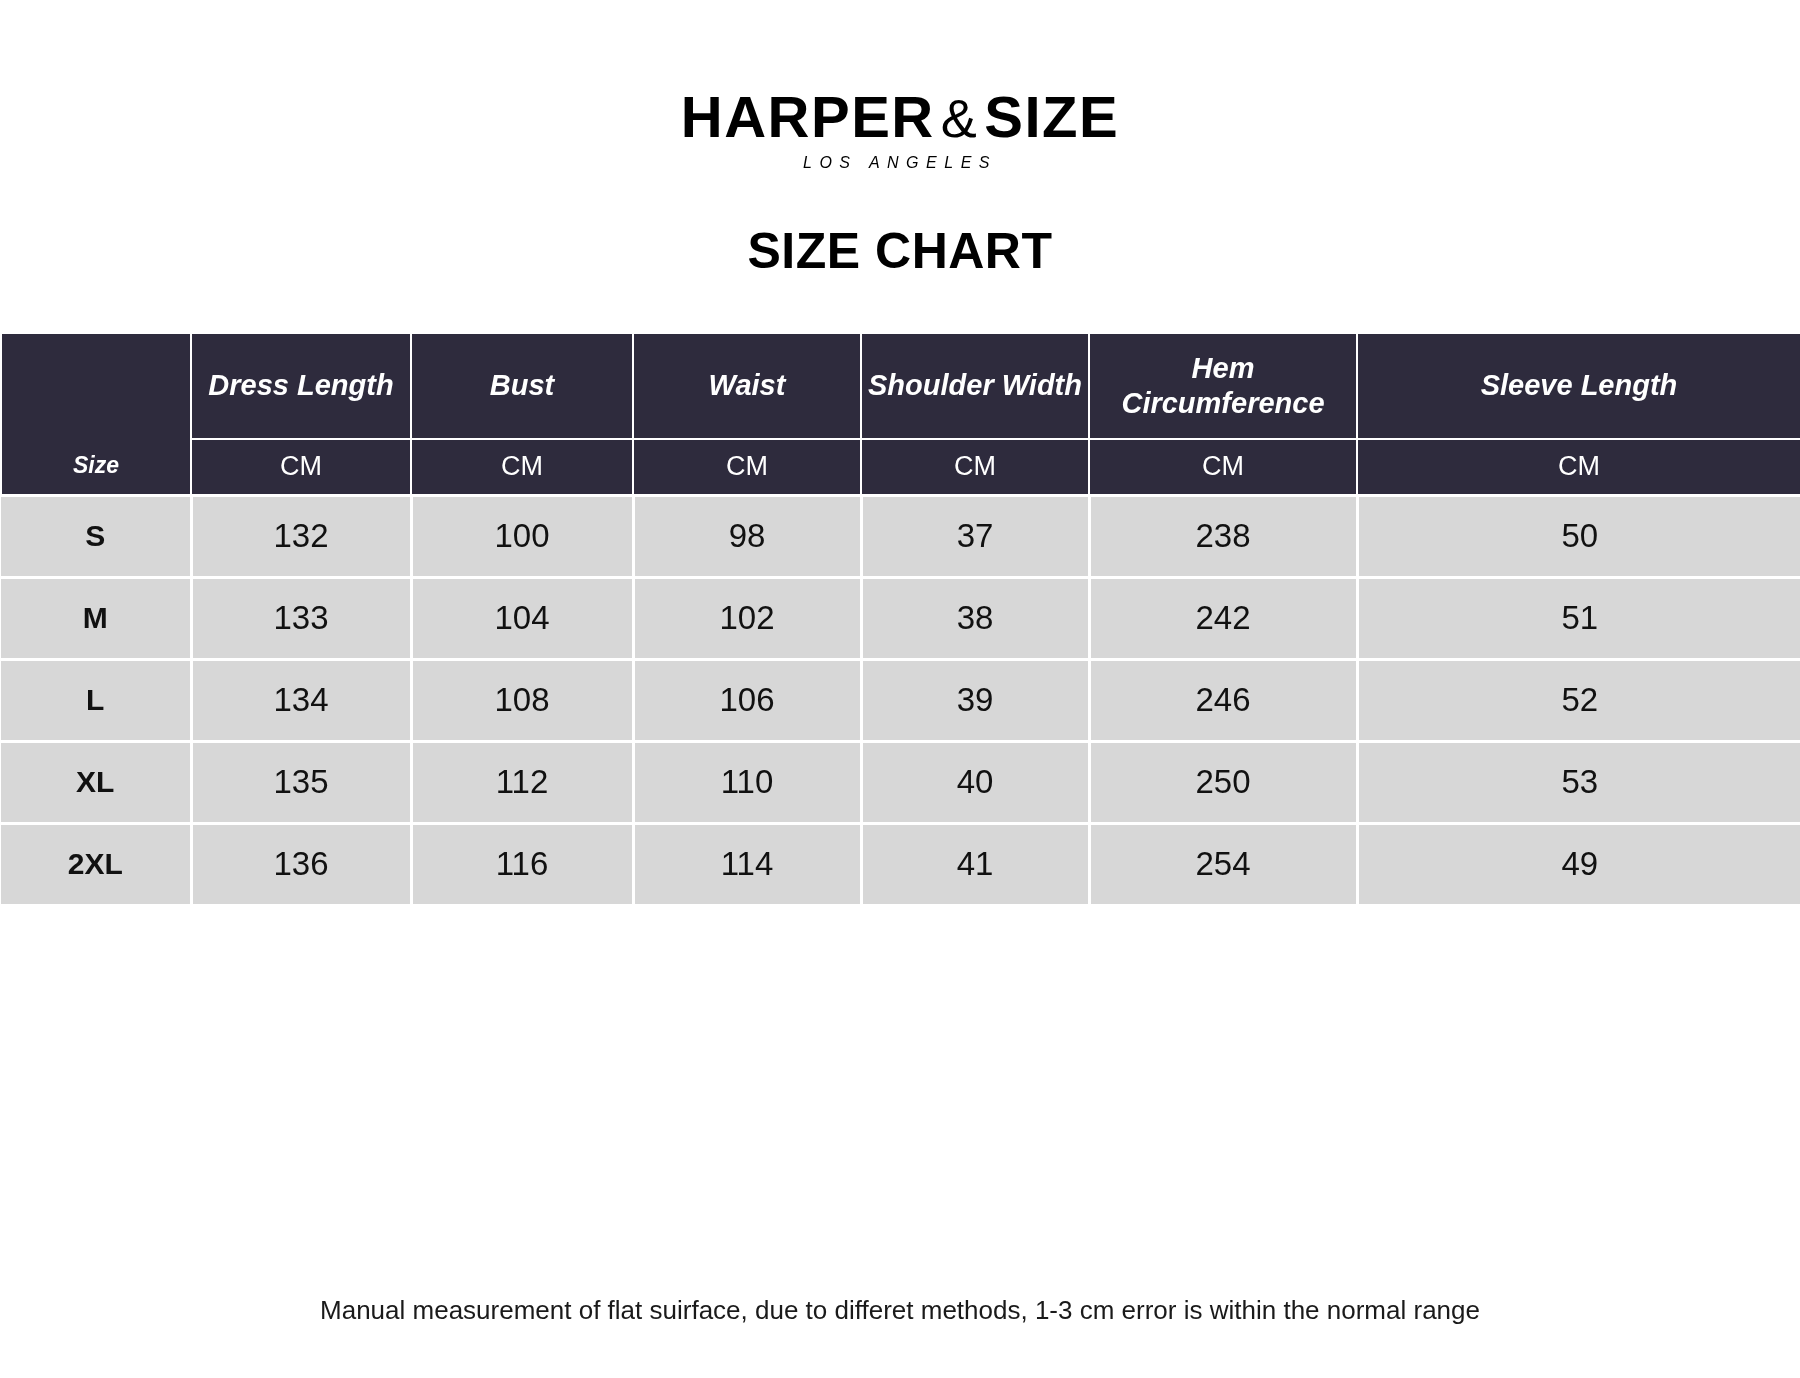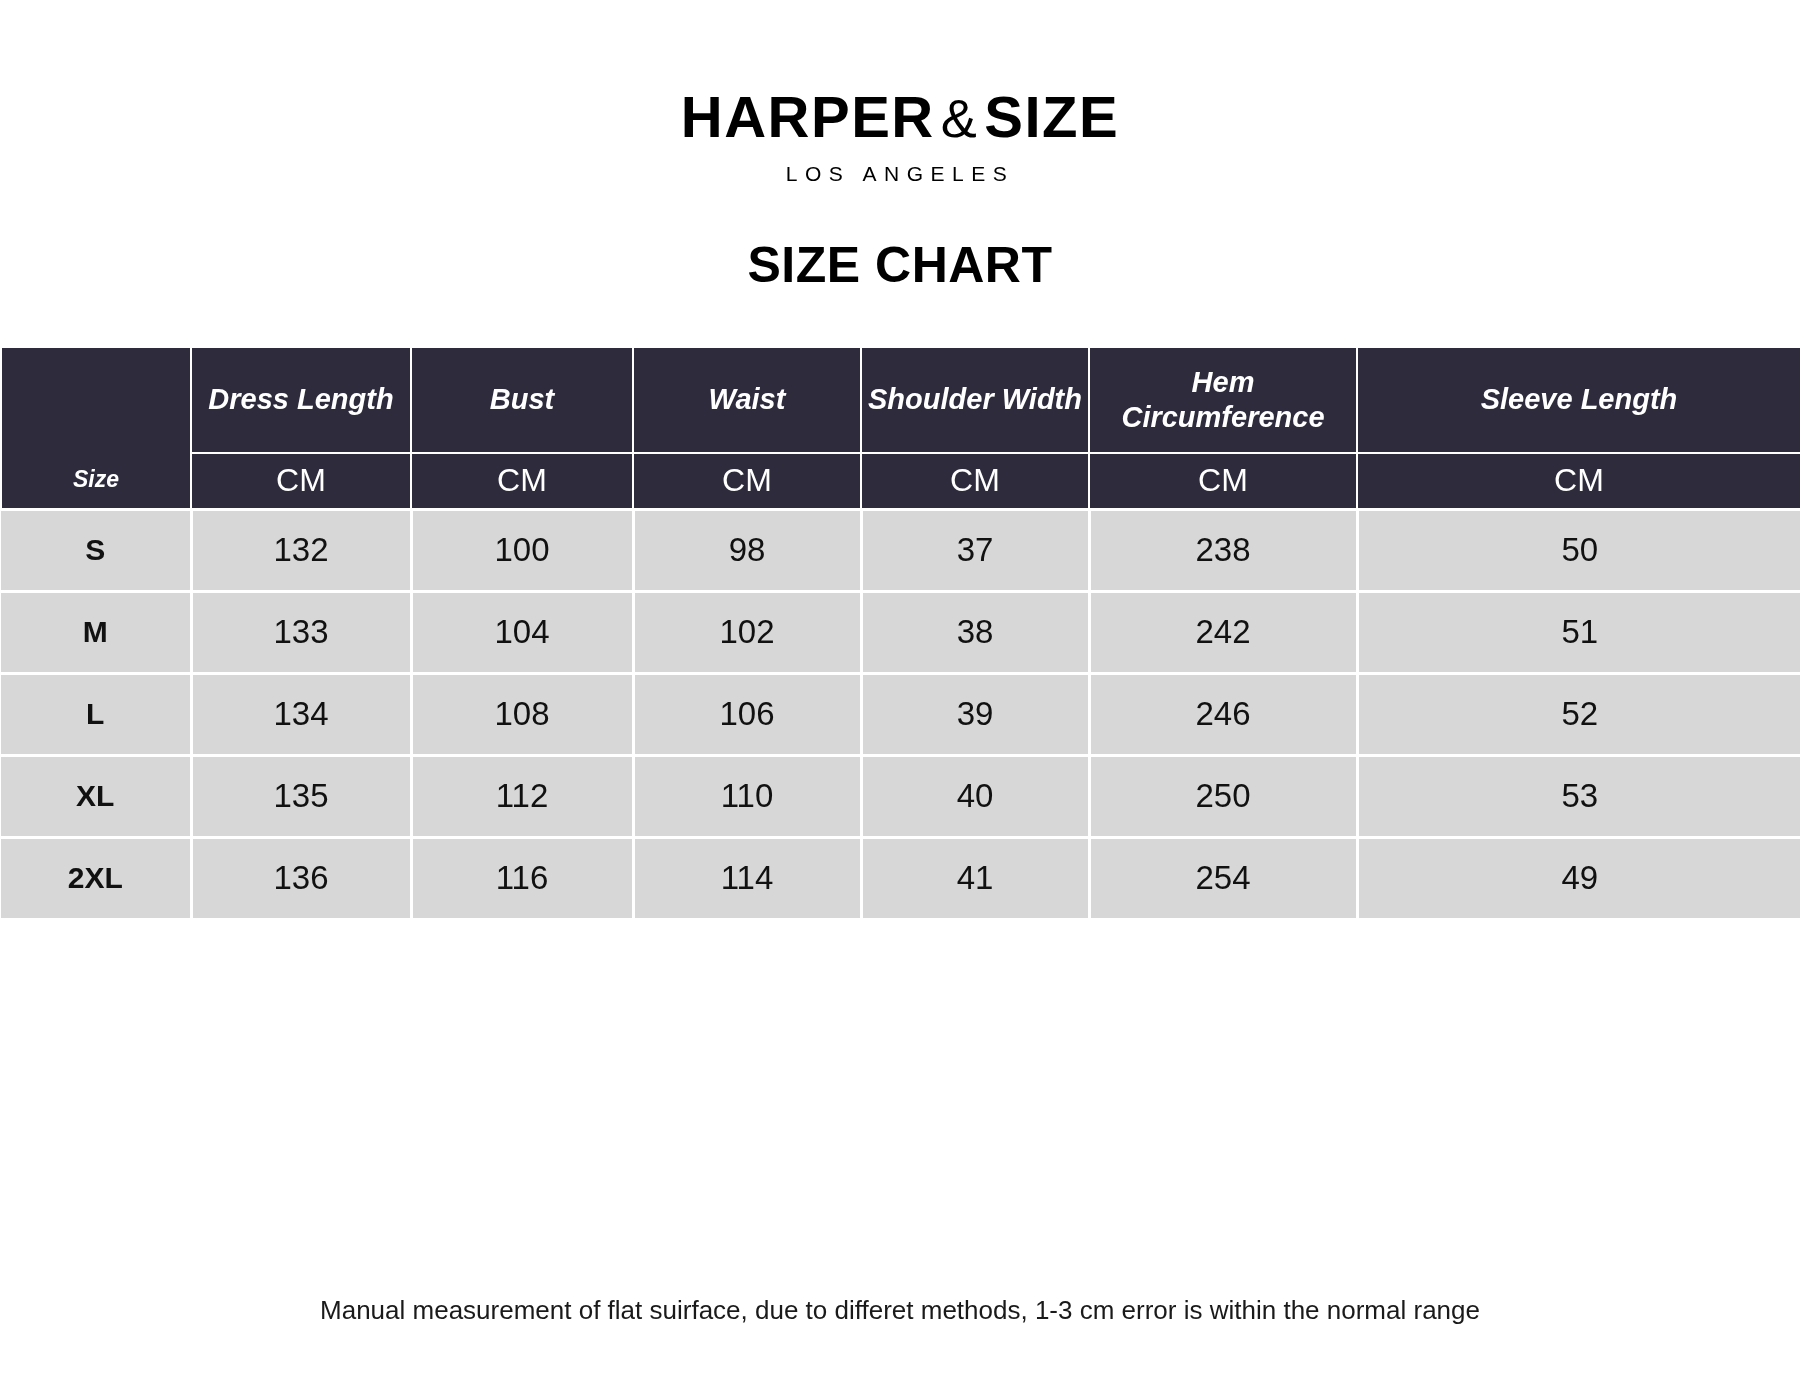--- a/index.html
+++ b/index.html
@@ -32,22 +32,23 @@
     color: #000000;
     line-height: 1.0;
     white-space: nowrap;
   }
   .brand-name .amp {
     font-weight: 400;
     font-size: 54px;
     padding: 0 6px;
   }
   .brand-sub {
-    margin-top: 16px;
-    font-size: 21px;
+    margin-top: 8px;
+    font-size: 16px;
+    font-style: italic;
     font-weight: 400;
     letter-spacing: 7.5px;
     color: #000000;
   }
 
   
   .page-title {
     margin-top: 50px;
     text-align: center;
     font-size: 50px;
@@ -91,21 +92,21 @@
     vertical-align: middle;
     text-align: center;
   }
   thead tr.head-main th.size-cell {
     font-size: 23px;
     vertical-align: bottom;
     padding-bottom: 14px;
   }
   thead tr.head-unit th {
     height: 56px;
-    font-size: 32px;
+    font-size: 27px;
     font-weight: 400;
     font-style: normal;
     text-align: center;
     vertical-align: middle;
   }
 
   tbody td {
     background: #d7d7d7;
     border: 3px solid #ffffff;
     height: 82px;

